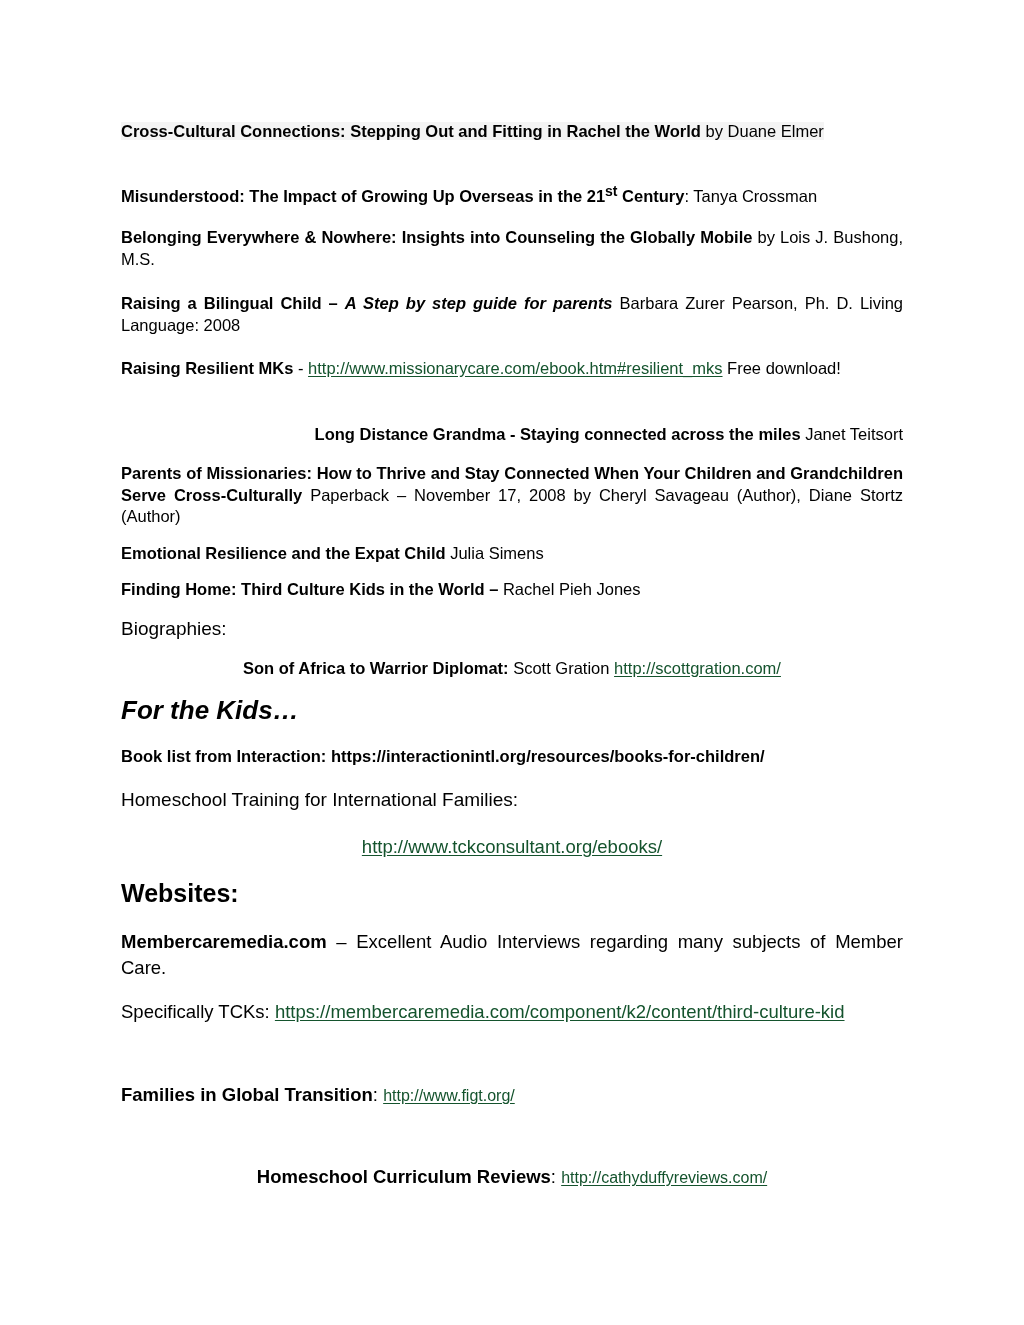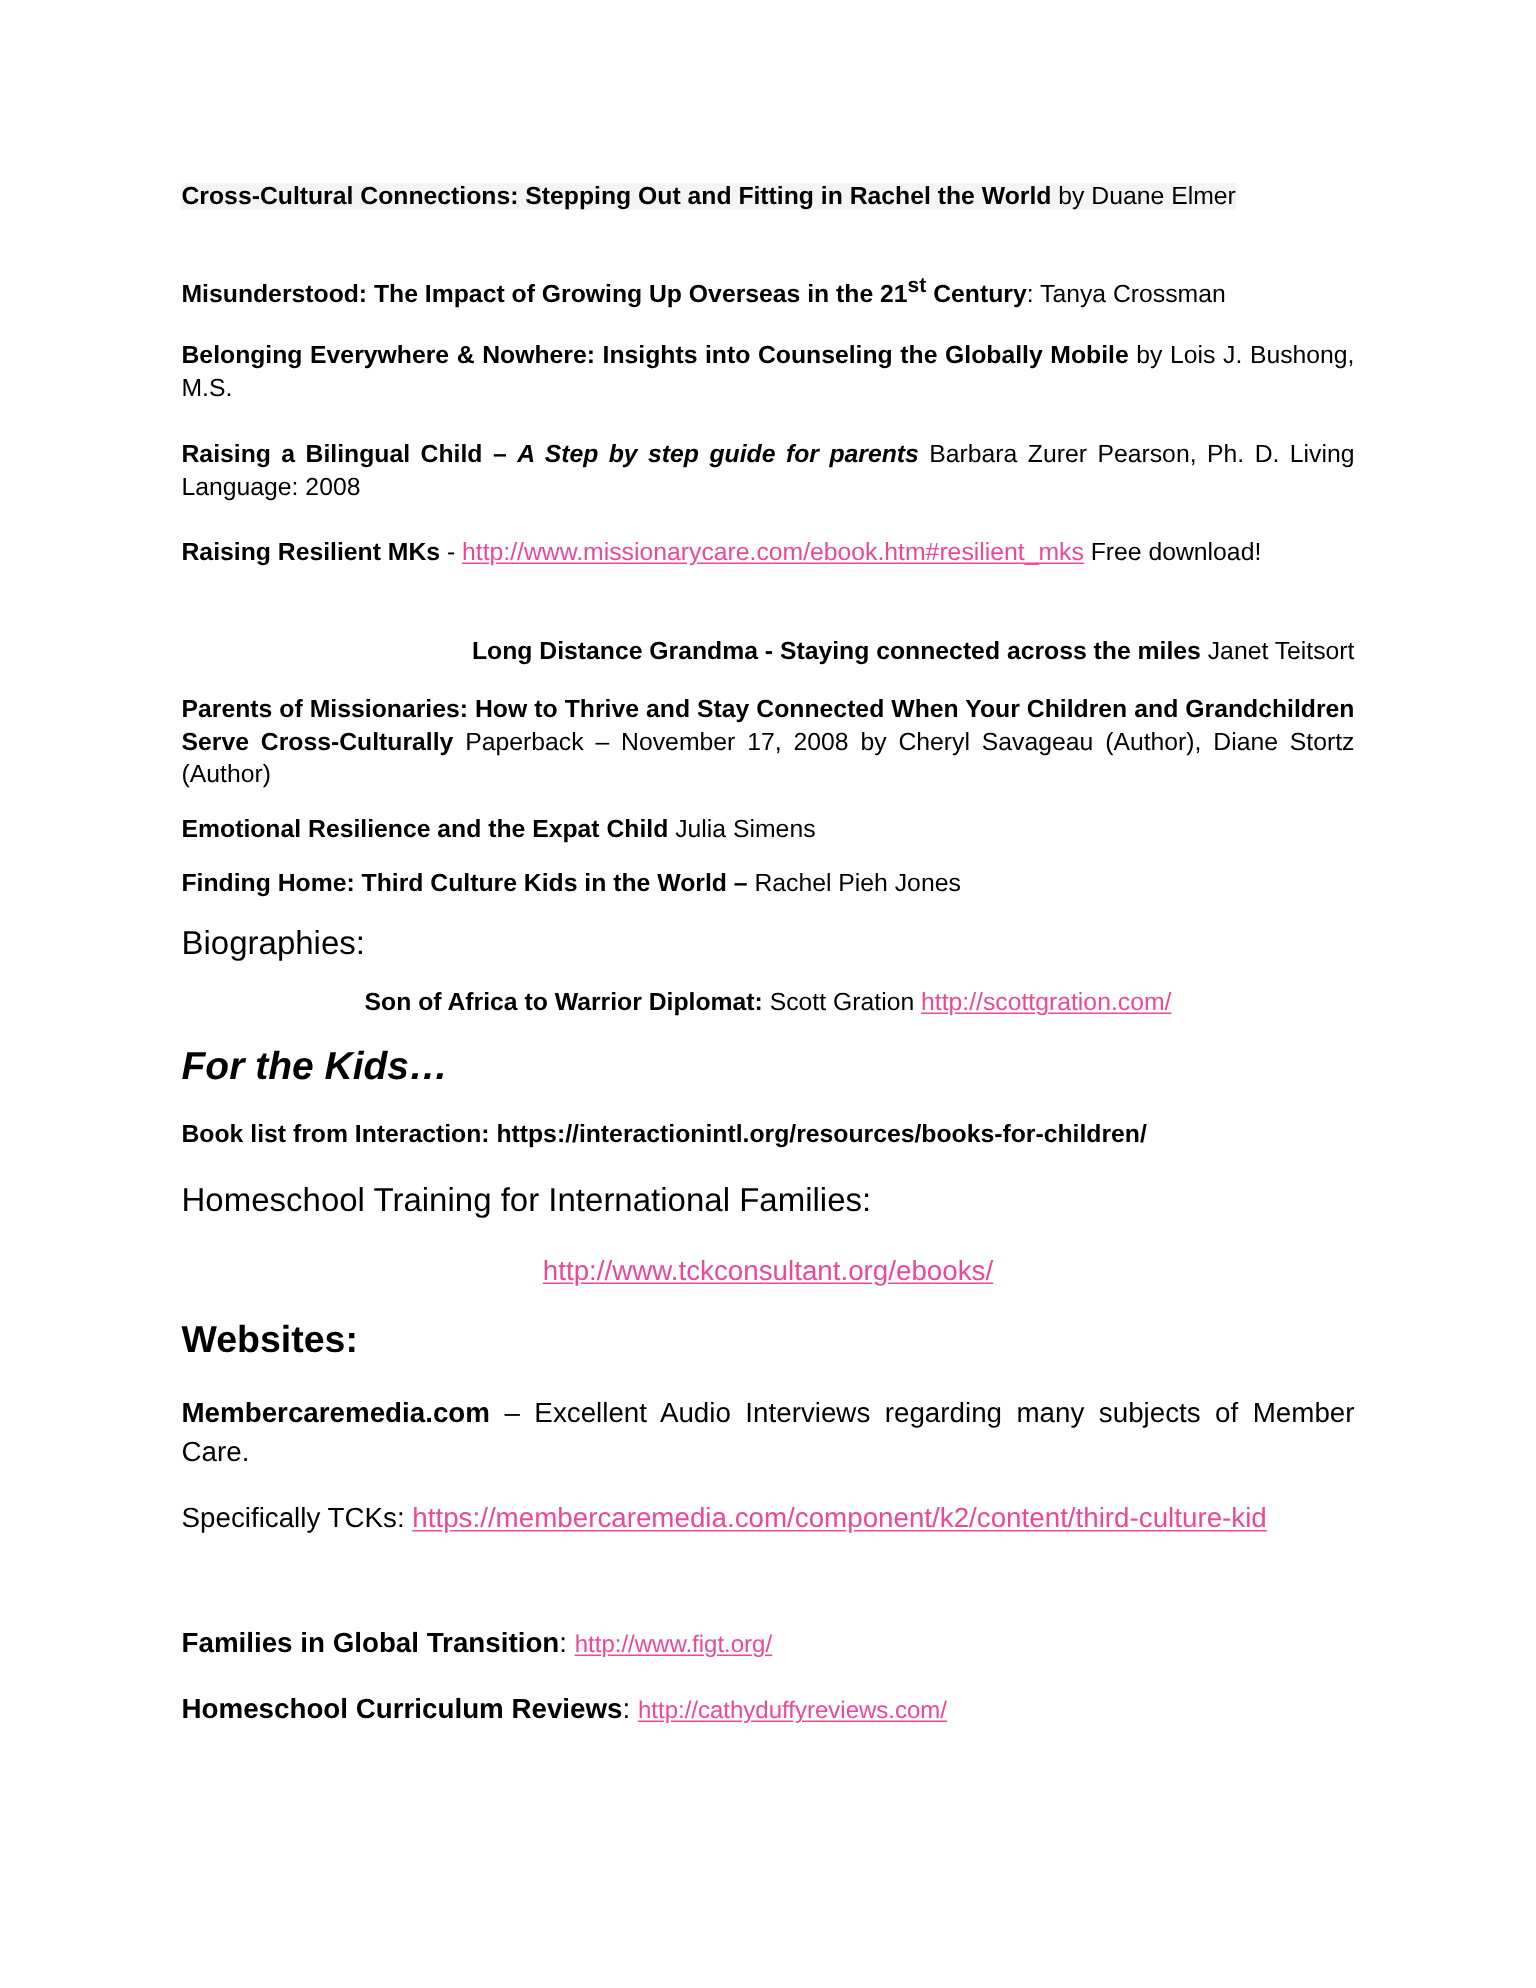--- a/index.html
+++ b/index.html
@@ -3,22 +3,22 @@
 <meta charset="utf-8">
 <style>
   html, body { margin: 0; padding: 0; background: #ffffff; }
   body { width: 1024px; height: 1325px; position: relative; overflow: hidden;
          font-family: "Liberation Sans", sans-serif; color: #000; }
   .page { position: absolute; left: 121px; top: 0; width: 782px; }
   .p { position: absolute; left: 0; width: 782px; font-size: 17px; line-height: 24px; text-align: justify; }
   .p.small { font-size: 16.5px; line-height: 22px; }
   .b { font-weight: bold; }
   .bi { font-weight: bold; font-style: italic; }
-  .link { color: #ec4899; text-decoration: underline; text-underline-offset: 2px; }
-  .h2 { position: absolute; left: 0; font-size: 22px; line-height: 28px; font-weight: normal; }
+  .link { color: #14532d; text-decoration: underline; text-underline-offset: 2px; }
+  .h2 { position: absolute; left: 0; font-size: 19px; line-height: 28px; font-weight: normal; }
   .h-kids { position: absolute; left: 0; font-size: 26px; line-height: 32px; font-weight: bold; font-style: italic; }
   .h-web { position: absolute; left: 0; font-size: 25px; line-height: 32px; font-weight: bold; }
   .p.big { font-size: 18.5px; line-height: 26px; }
   sup { font-size: 14px; line-height: 0; }
   .hl { background: #f4f4f4; }
 </style>
 </head>
 <body>
 
 <div class="page">
@@ -79,17 +79,17 @@
   </div>
 
   <div class="p big" style="top:999px;word-break:break-all">
     <span>Specifically TCKs: </span> <a class="link">https://membercaremedia.com/component/k2/content/third-culture-kid</a>
   </div>
 
   <div class="p big" style="top:1082px;text-align:left">
     <span class="b">Families in Global Transition</span><span>: </span><a class="link" style="font-size:16px">http://www.figt.org/</a>
   </div>
 
-  <div class="p big" style="top:1126px;text-align:left">
+  <div class="p big" style="top:1164px;text-align:center">
     <span class="b">Homeschool Curriculum Reviews</span><span>: </span><a class="link" style="font-size:16px">http://cathyduffyreviews.com/</a>
   </div>
 
 </div>
 
 </body></html>

